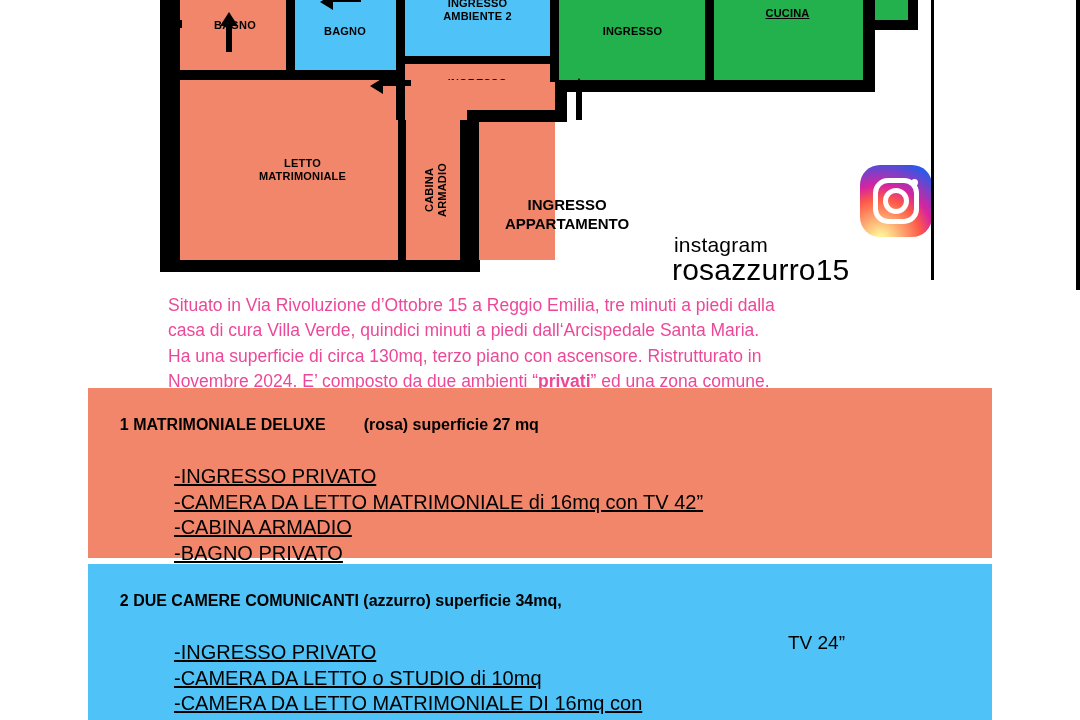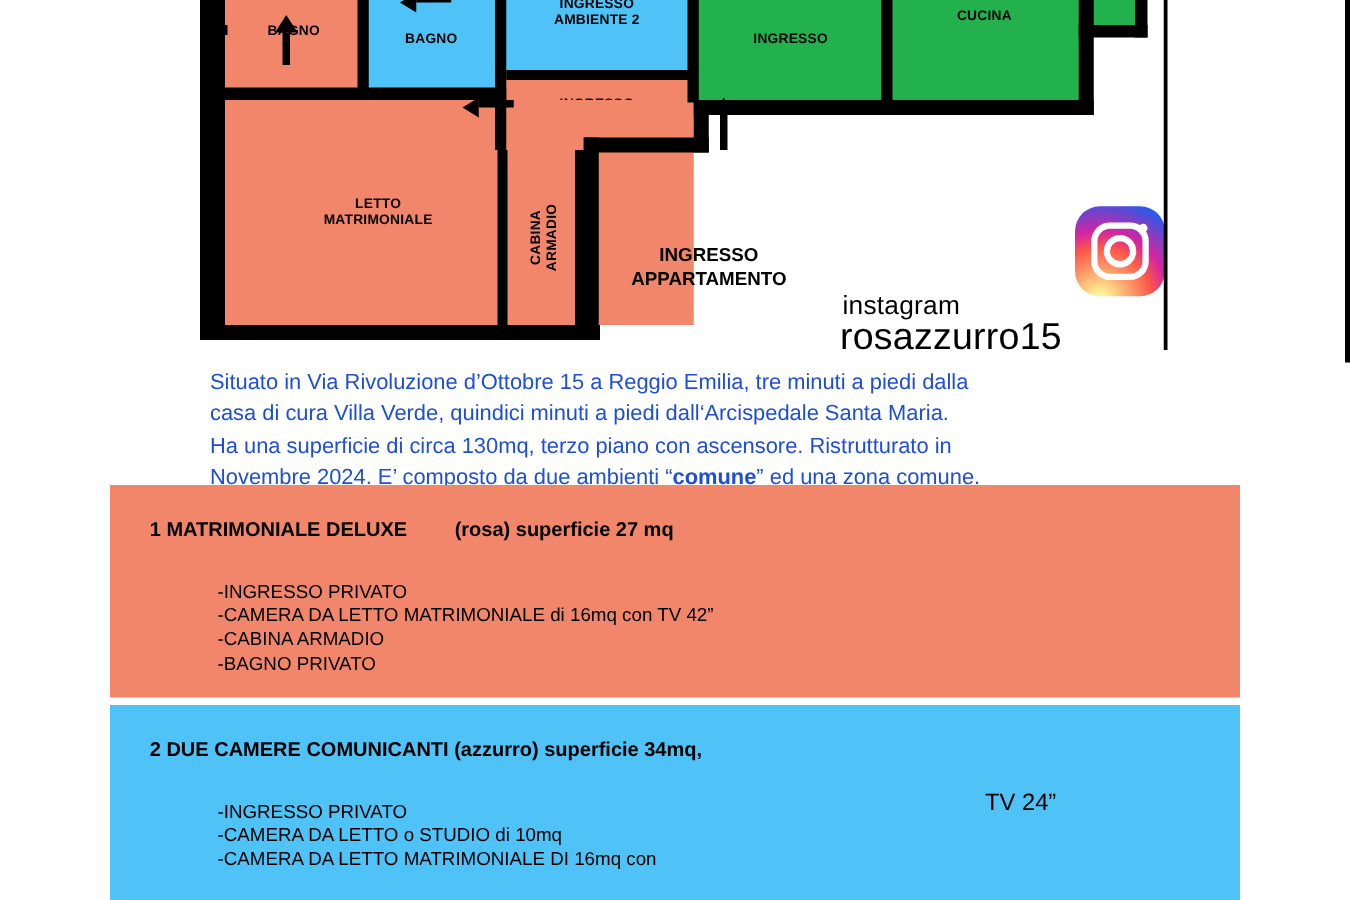--- a/index.html
+++ b/index.html
@@ -135,41 +135,42 @@
   }
 
   
   #description {
     position: absolute;
     left: 168px;
     top: 293px;
     width: 740px;
     font-size: 17.5px;
     line-height: 1.45;
-    color: #1d4ed8;
+    color: #ec4899;
   }
   #description b { font-weight: bold; }
 
   
   .banner {
     position: absolute;
     left: 88px;
     width: 904px;
     box-sizing: border-box;
   }
   .banner-title {
     font-size: 16px;
     font-weight: bold;
     padding: 10px 0 2px 14px;
     white-space: pre;
   }
   .banner-list {
     padding: 10px 0 12px 86px;
-    font-size: 15px;
+    font-size: 20px;
     line-height: 1.28;
+    text-decoration: underline;
   }
   .banner-list div { white-space: pre; }
 
   #banner-rosa {
     top: 388px;
     height: 170px;
     background: #f2866b;
   }
   #banner-azzurro {
     top: 564px;
@@ -210,21 +211,21 @@
   <div class="room" style="left:240px; top:100px; width:155px; height:60px; background:#f2866b; white-space:pre-line;">
     <span>INGRESSO
 AMBIENTE 1</span>
   </div>
 
   <div class="room" style="left:395px; top:-40px; width:155px; height:160px; background:#22b14c;">
     <span style="margin-top:62px;">INGRESSO</span>
   </div>
 
   <div class="room" style="left:550px; top:-40px; width:155px; height:160px; background:#22b14c;">
-    <span style="margin-top:26px;">CUCINA</span>
+    <span style="margin-top:26px;text-decoration:underline;">CUCINA</span>
   </div>
 
   <div class="room" style="left:712px; top:-40px; width:42px; height:100px; background:#22b14c;">
     
   </div>
 
   <div class="room" style="left:20px; top:120px; width:375px; height:180px; background:#f2866b; white-space:pre-line;">
     <span style="margin-right:130px;">LETTO
 MATRIMONIALE</span>
   </div>
@@ -279,21 +280,21 @@
   </div>
   <div class="ig-word">instagram</div>
   <div class="ig-handle">rosazzurro15</div>
 </div>
 
 <div id="description">
   <div>Situato in Via Rivoluzione d’Ottobre 15 a Reggio Emilia, tre minuti a piedi dalla</div>
   <div>casa di cura Villa Verde, quindici minuti a piedi dall‘Arcispedale Santa Maria.</div>
   <div>Ha una superficie di circa 130mq, terzo piano con ascensore. Ristrutturato in</div>
   <div>
-    <span>Novembre 2024. E’ composto da due ambienti “</span><b>comune</b><span>” ed una zona comune.</span>
+    <span>Novembre 2024. E’ composto da due ambienti “</span><b>privati</b><span>” ed una zona comune.</span>
   </div>
 </div>
 
 <div class="banner" id="banner-rosa">
   <div class="banner-title">
     <span>1 MATRIMONIALE DELUXE</span><span style="display:inline-block;width:38px;"></span><span>(rosa) superficie 27 mq</span>
   </div>
   <div class="banner-list">
     <div>-INGRESSO PRIVATO</div>
     <div>-CAMERA DA LETTO MATRIMONIALE di 16mq con TV 42”</div>

